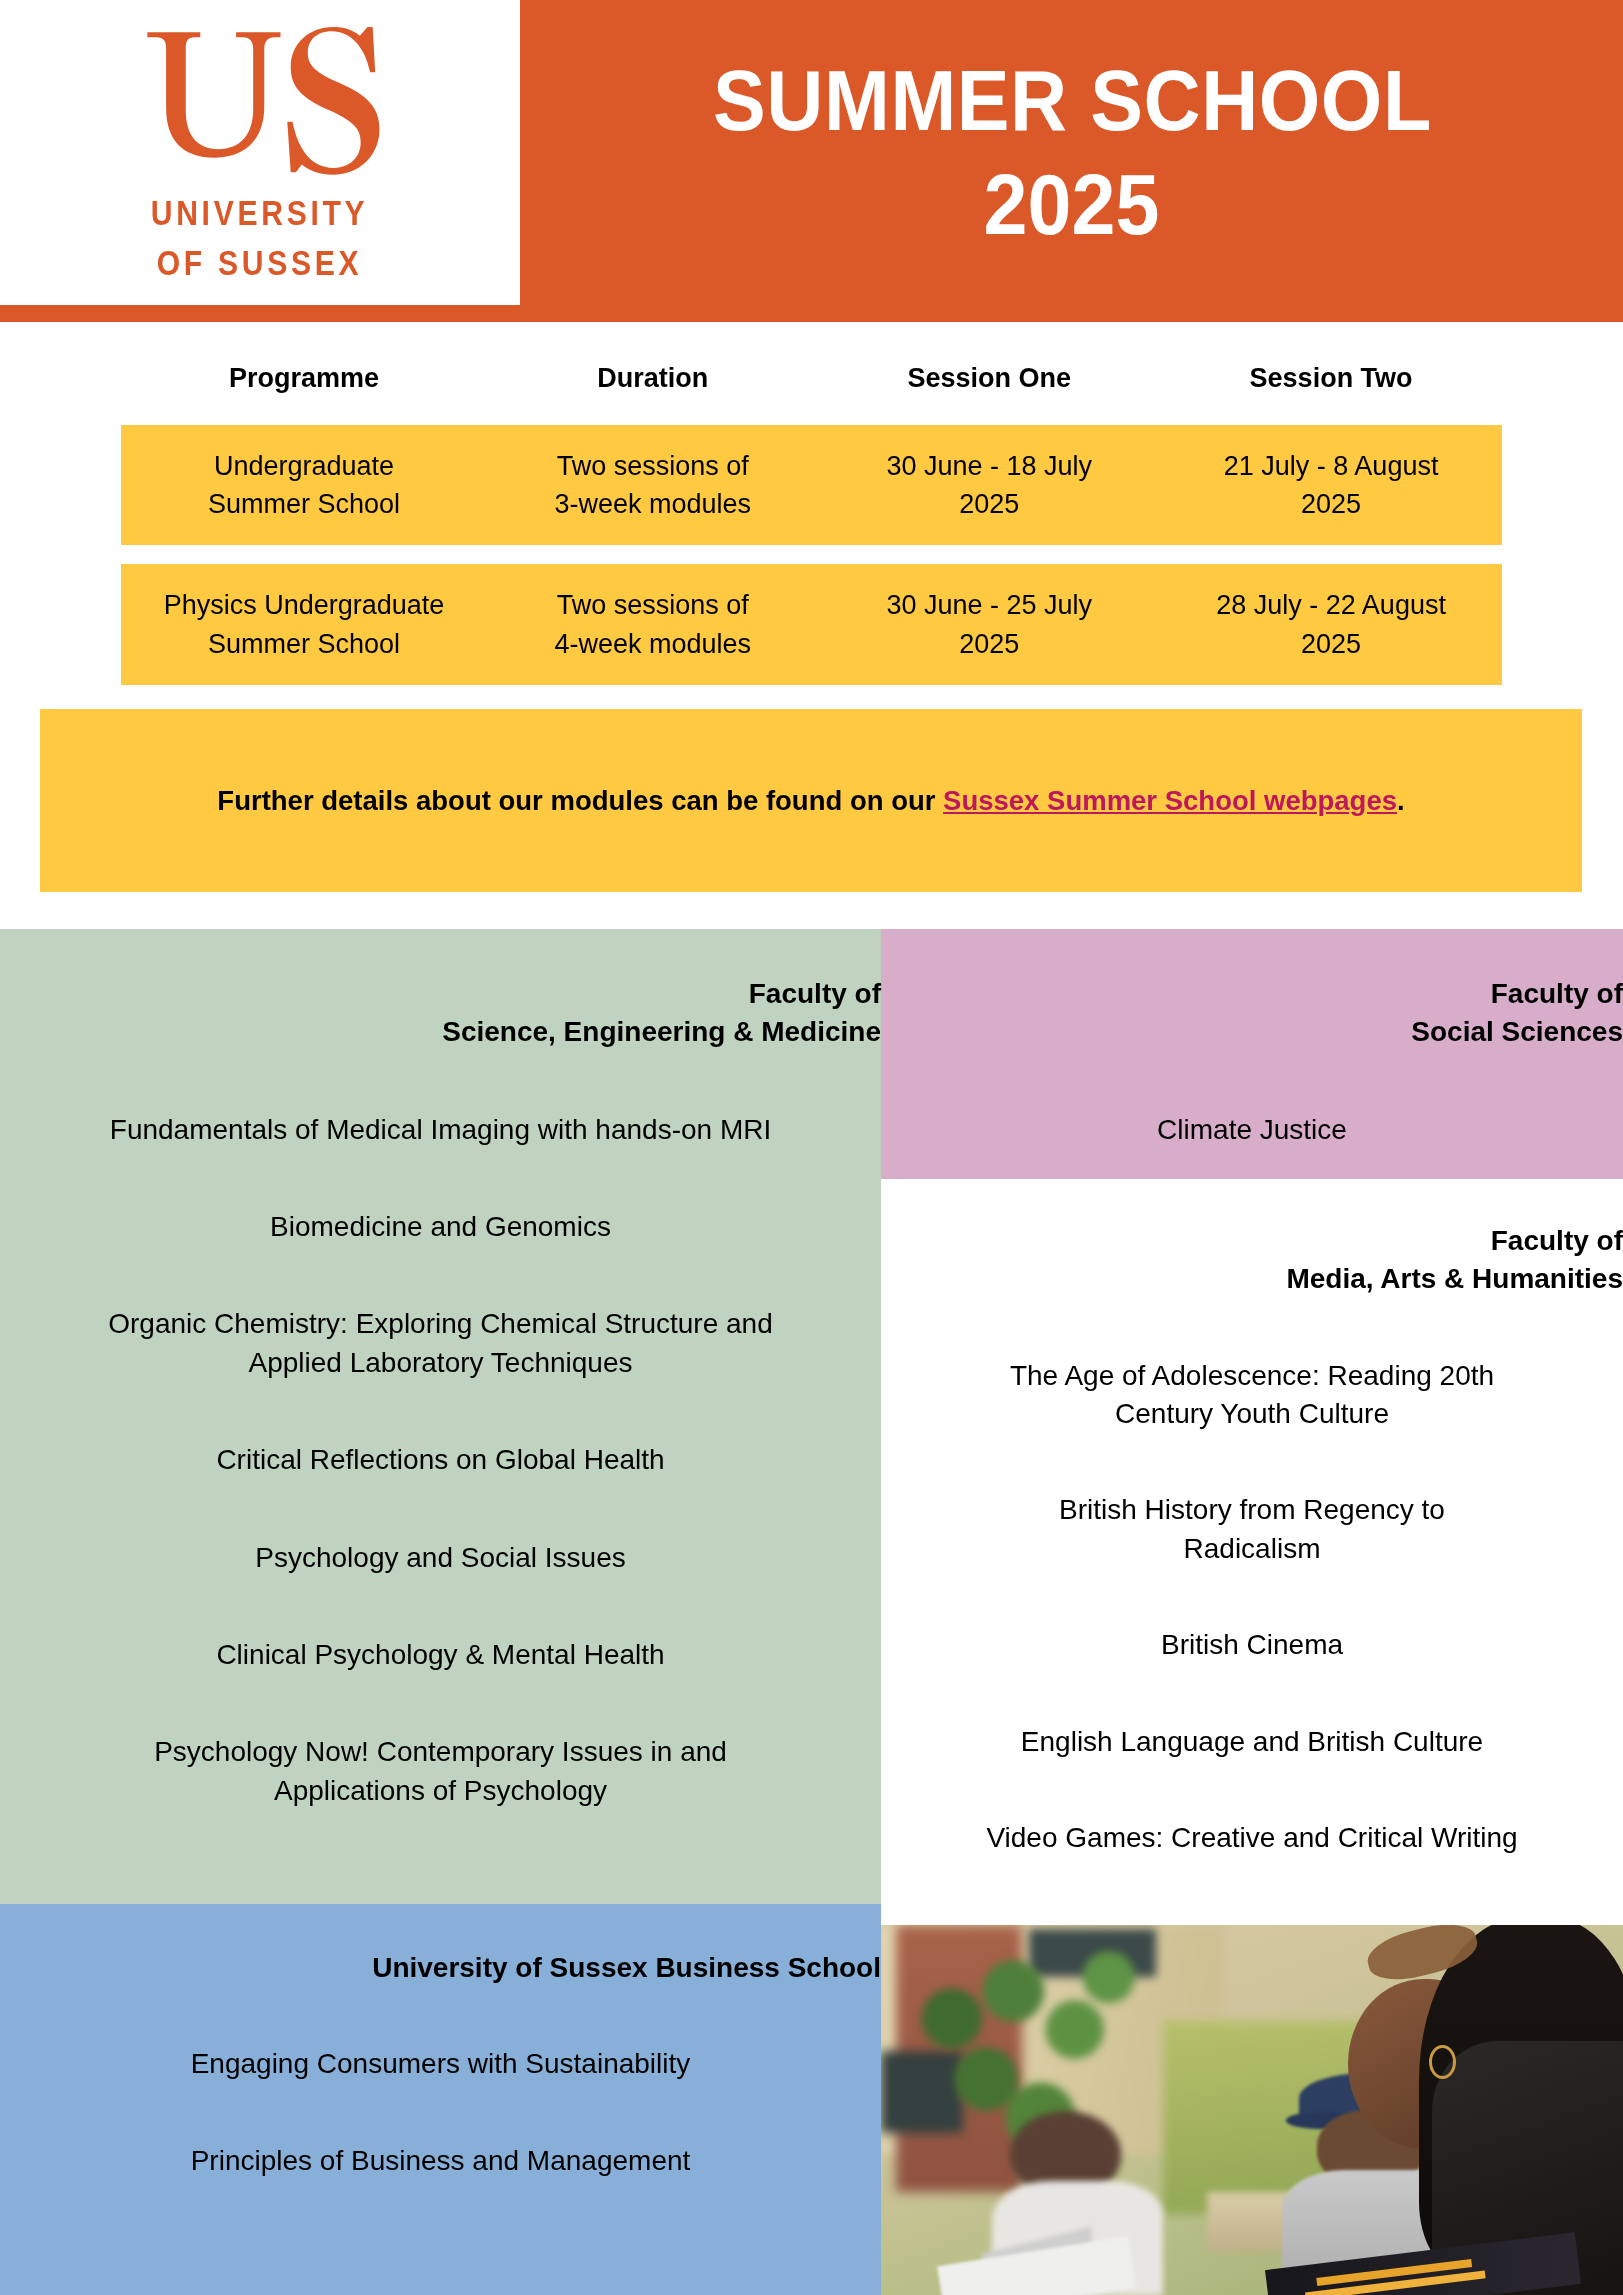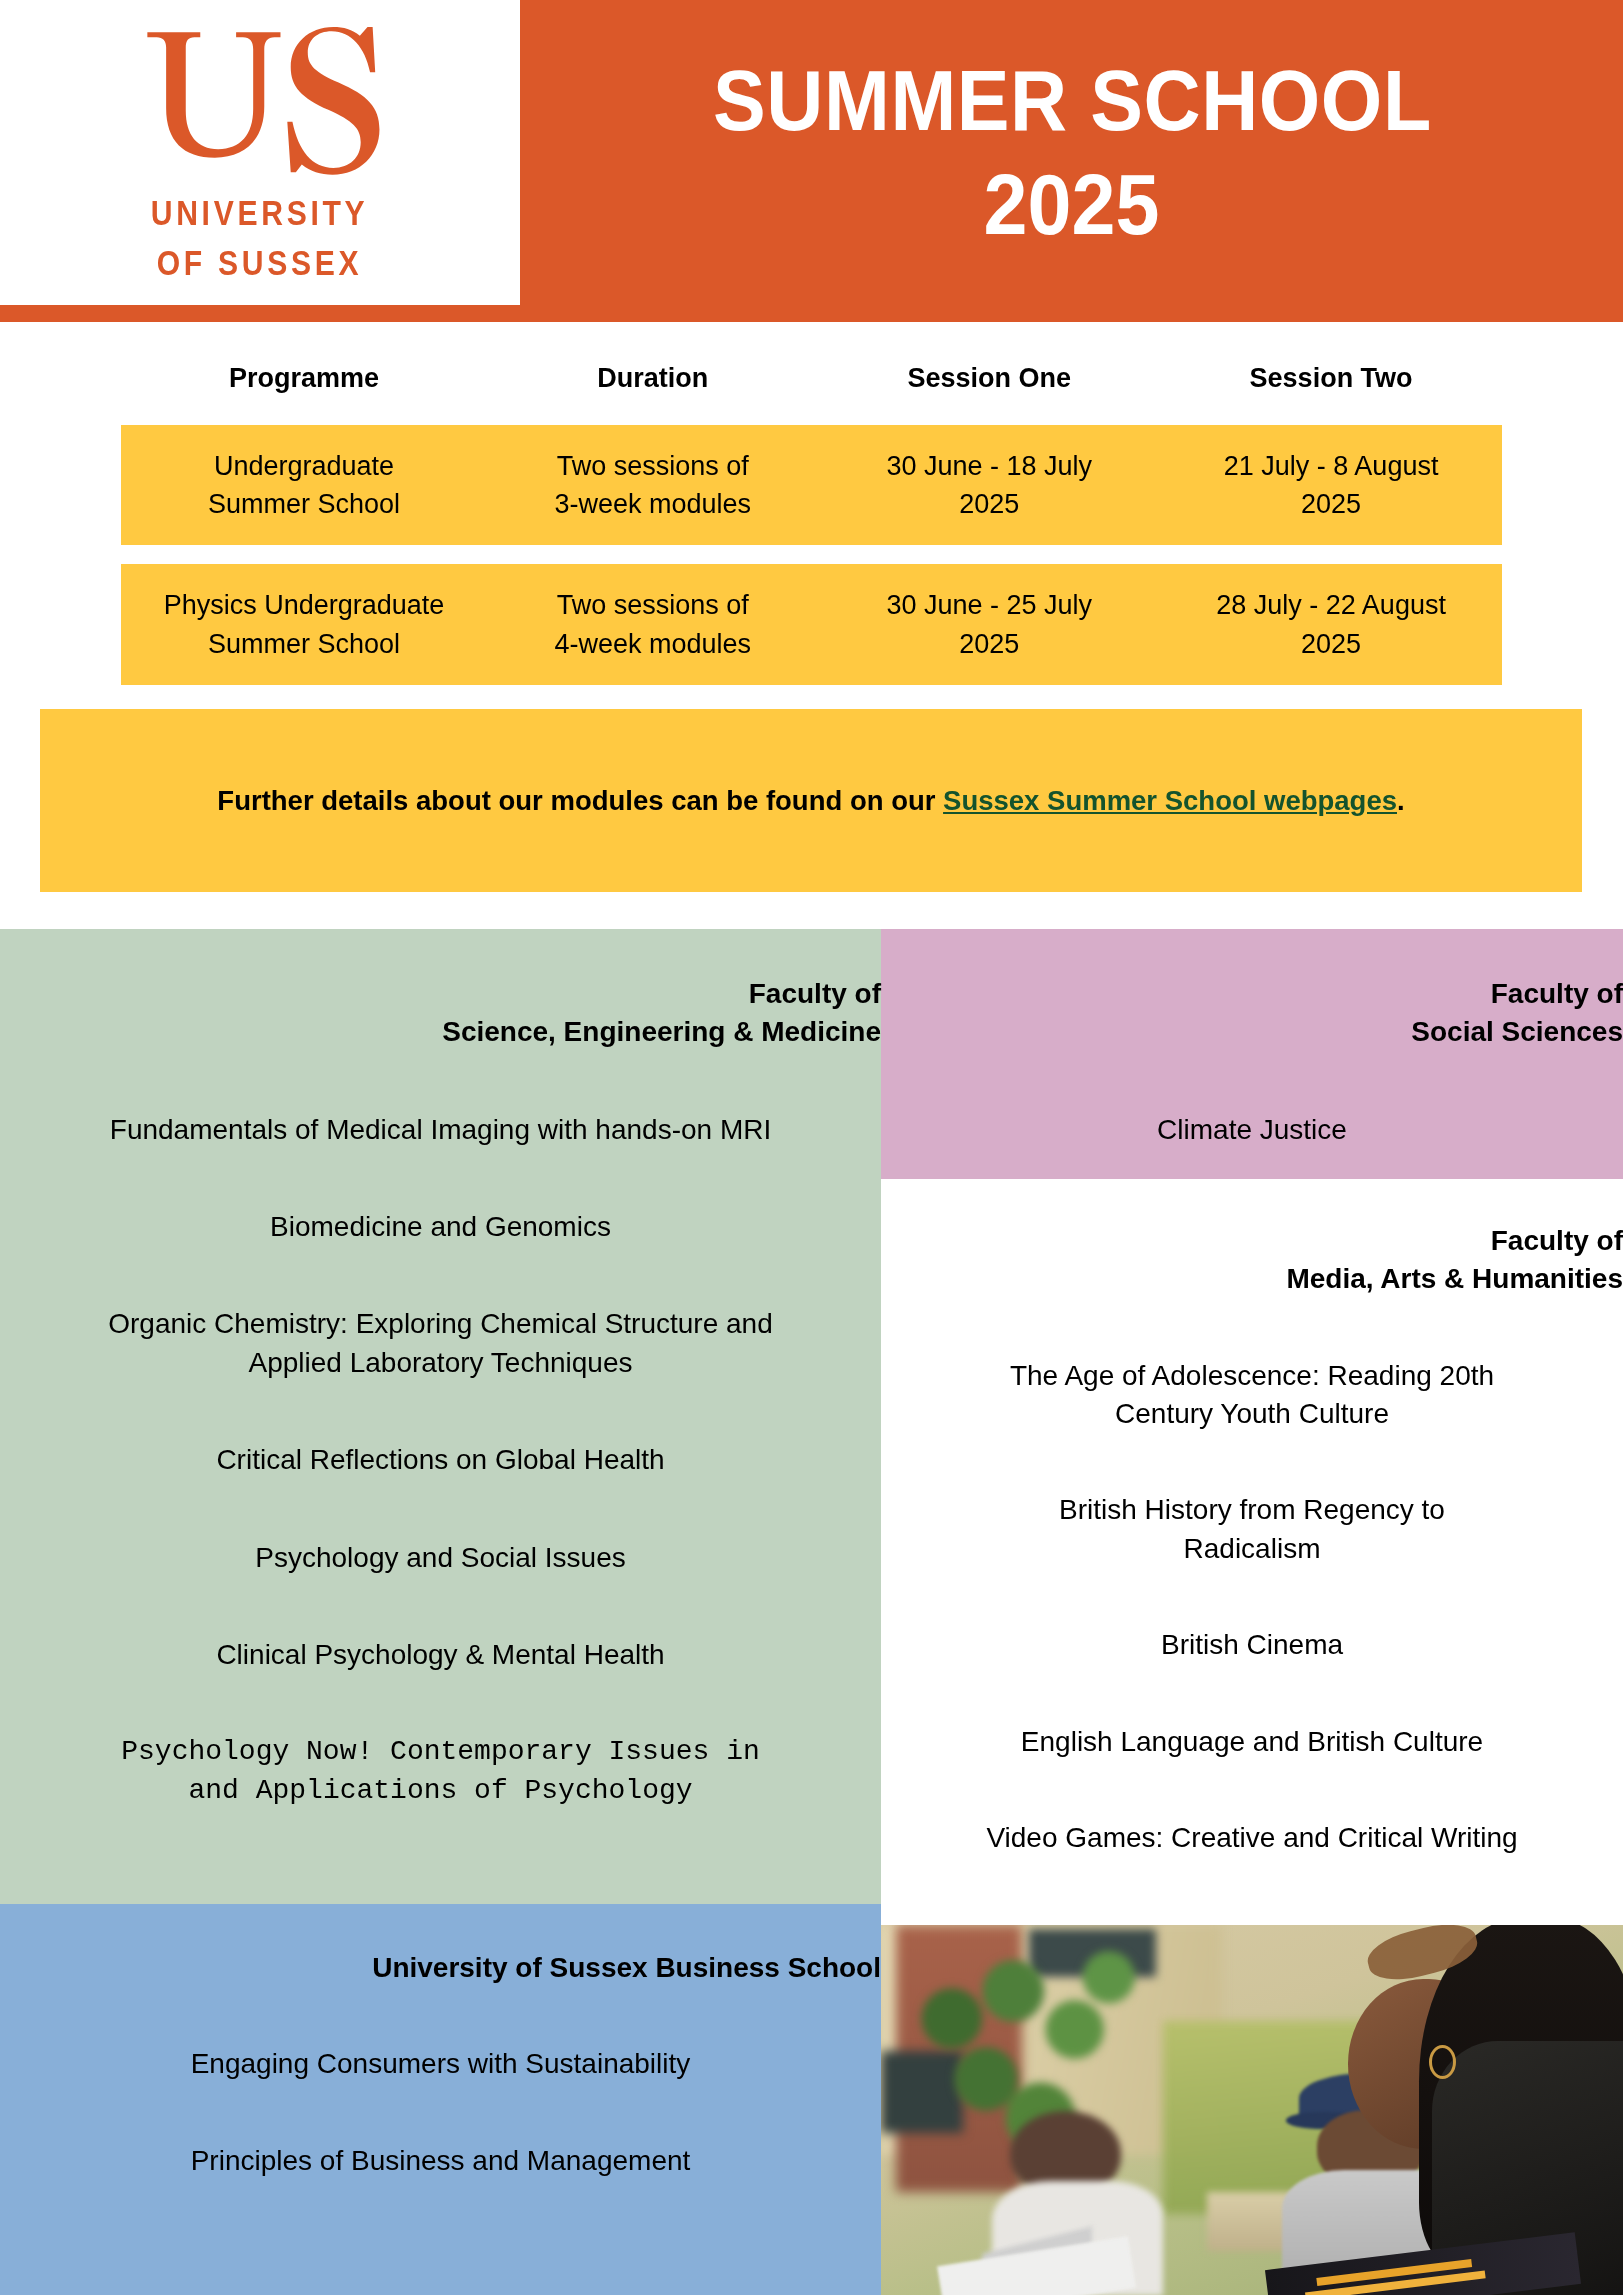--- a/index.html
+++ b/index.html
@@ -139,21 +139,21 @@
   }
   .notice p {
     margin: 0;
     font-weight: bold;
     font-size: 27.5px;
     text-align: center;
     line-height: 1.3;
   }
   .notice p.first { margin-bottom: 40px; }
   .notice a {
-    color: #14532d;
+    color: #be185d;
   }
 
   
   .cols {
     position: absolute;
     left: 0;
     top: 929px;
     width: 1623px;
     height: 1367px;
   }
@@ -375,21 +375,21 @@
       <div class="fac-head">
         <div>Faculty of</div>
         <div>Science, Engineering &amp; Medicine</div>
       </div>
       <div class="module">Fundamentals of Medical Imaging with hands-on MRI</div>
       <div class="module">Biomedicine and Genomics</div>
       <div class="module" style="max-width:708px;margin-left:auto;margin-right:auto;">Organic Chemistry: Exploring Chemical Structure and Applied Laboratory Techniques</div>
       <div class="module">Critical Reflections on Global Health</div>
       <div class="module">Psychology and Social Issues</div>
       <div class="module">Clinical Psychology &amp; Mental Health</div>
-      <div class="module" style="max-width:665px;margin-left:auto;margin-right:auto;font-family:Liberation Mono, monospace;">Psychology Now! Contemporary Issues in and Applications of Psychology</div>
+      <div class="module" style="max-width:665px;margin-left:auto;margin-right:auto;">Psychology Now! Contemporary Issues in and Applications of Psychology</div>
     </div>
 
     <div class="pink-stack">
       <div class="fac-head">
         <div>Faculty of</div>
         <div>Social Sciences</div>
       </div>
       <div class="module">Climate Justice</div>
     </div>
 

